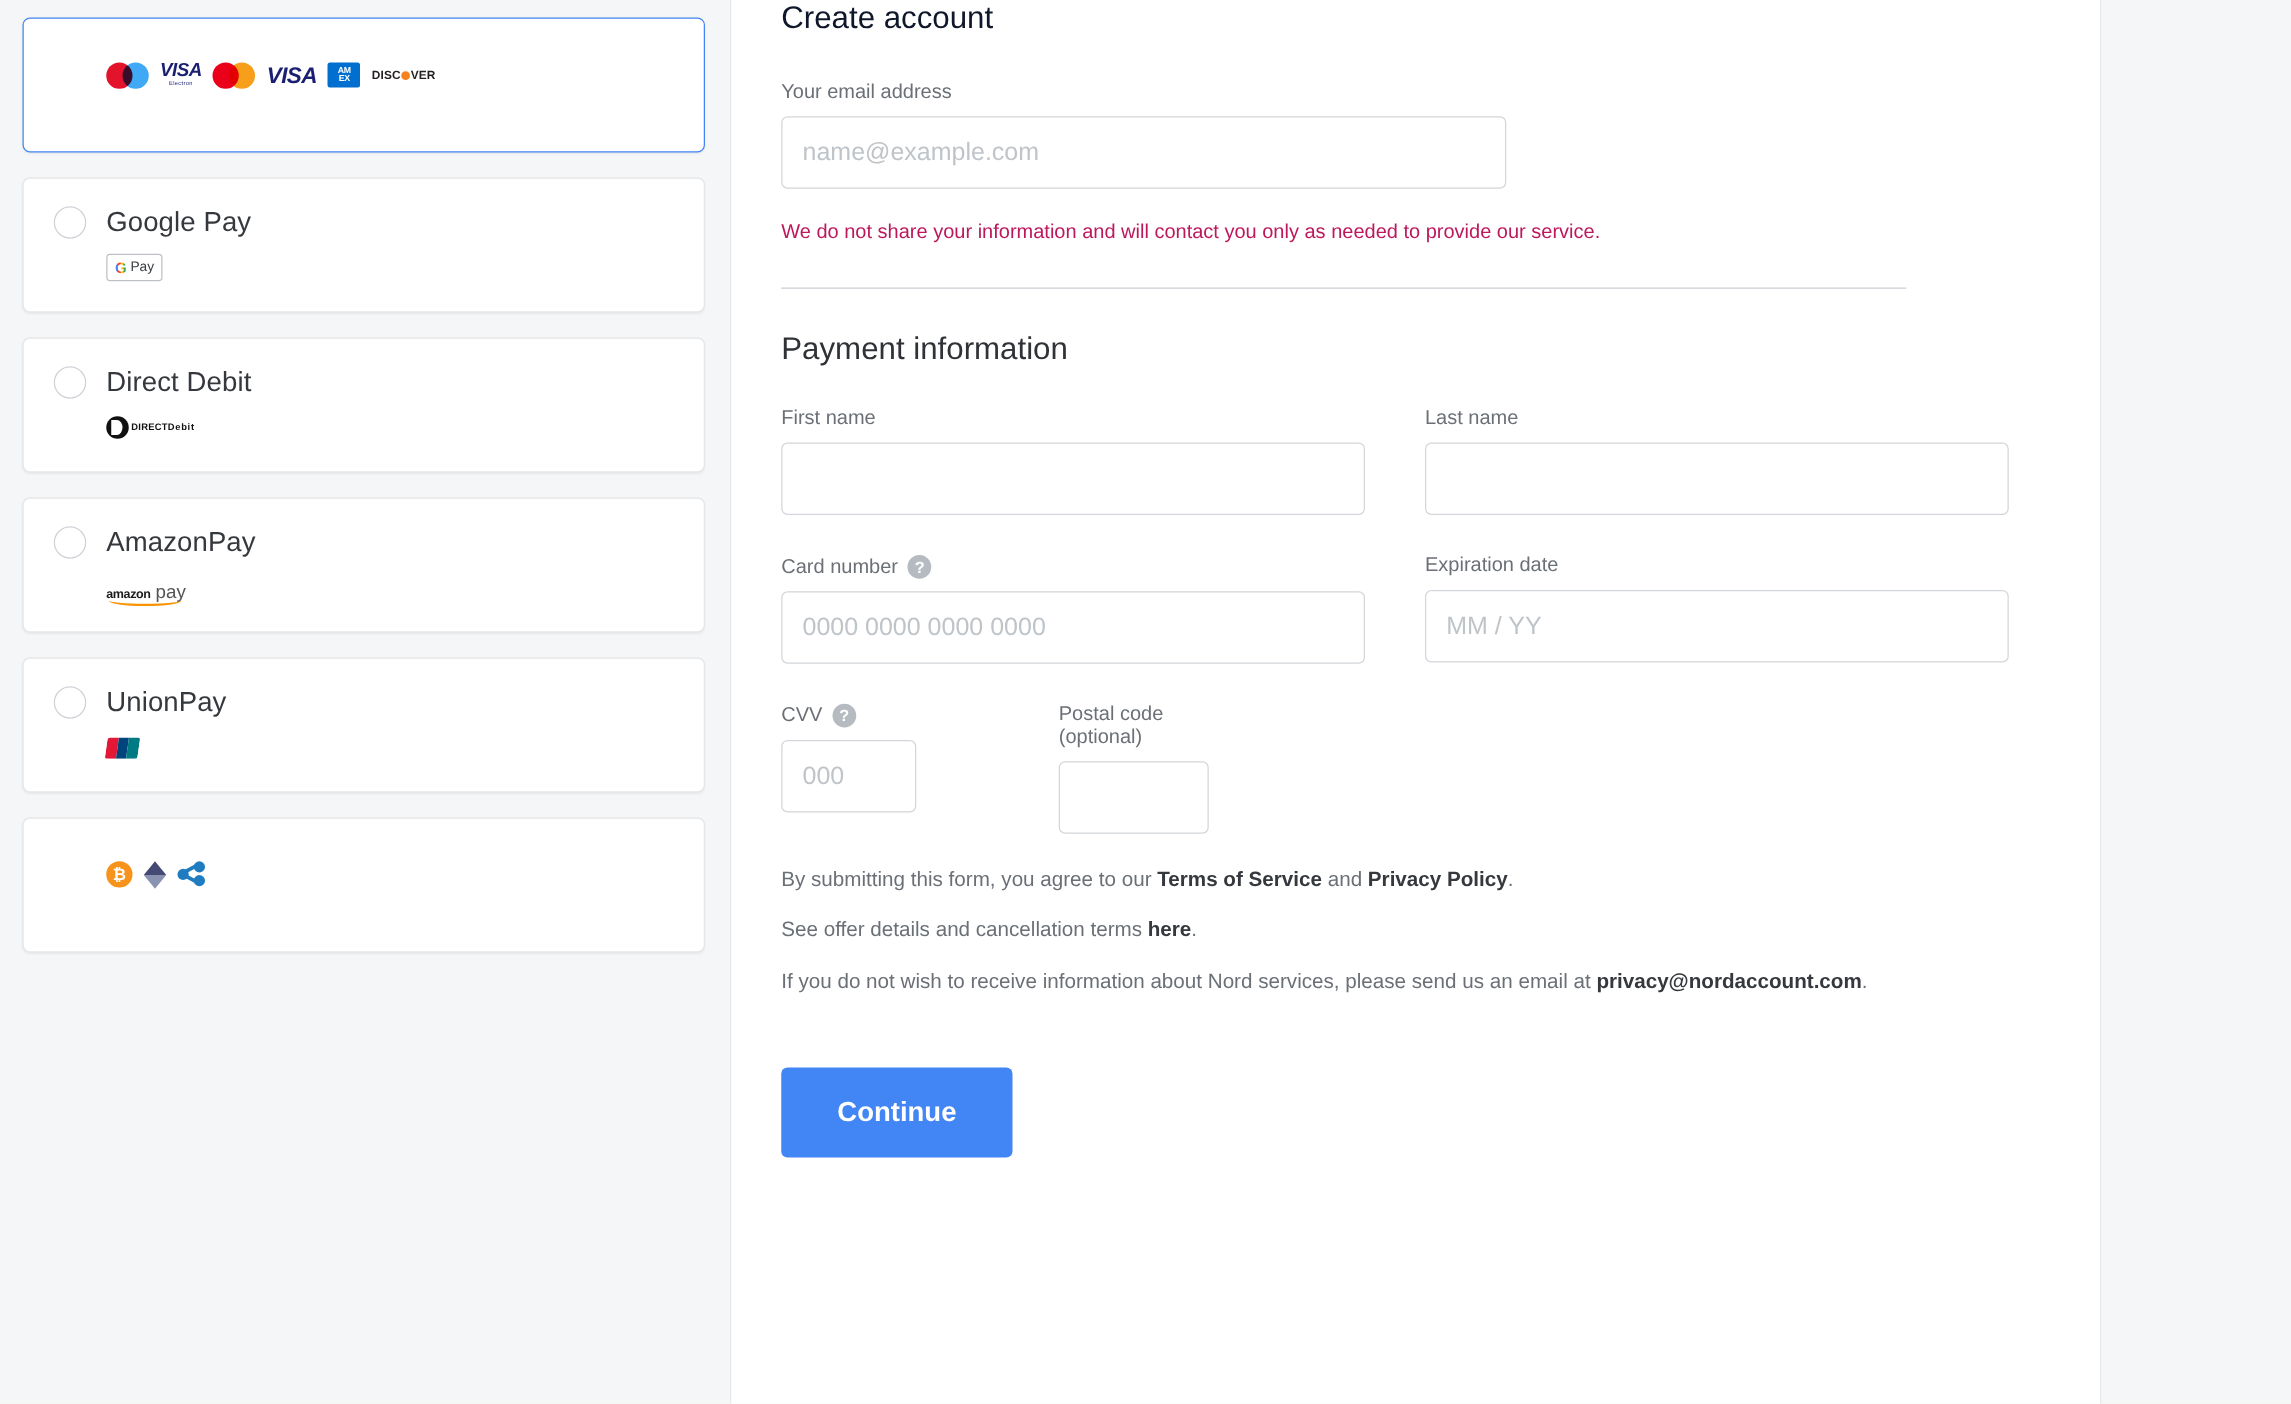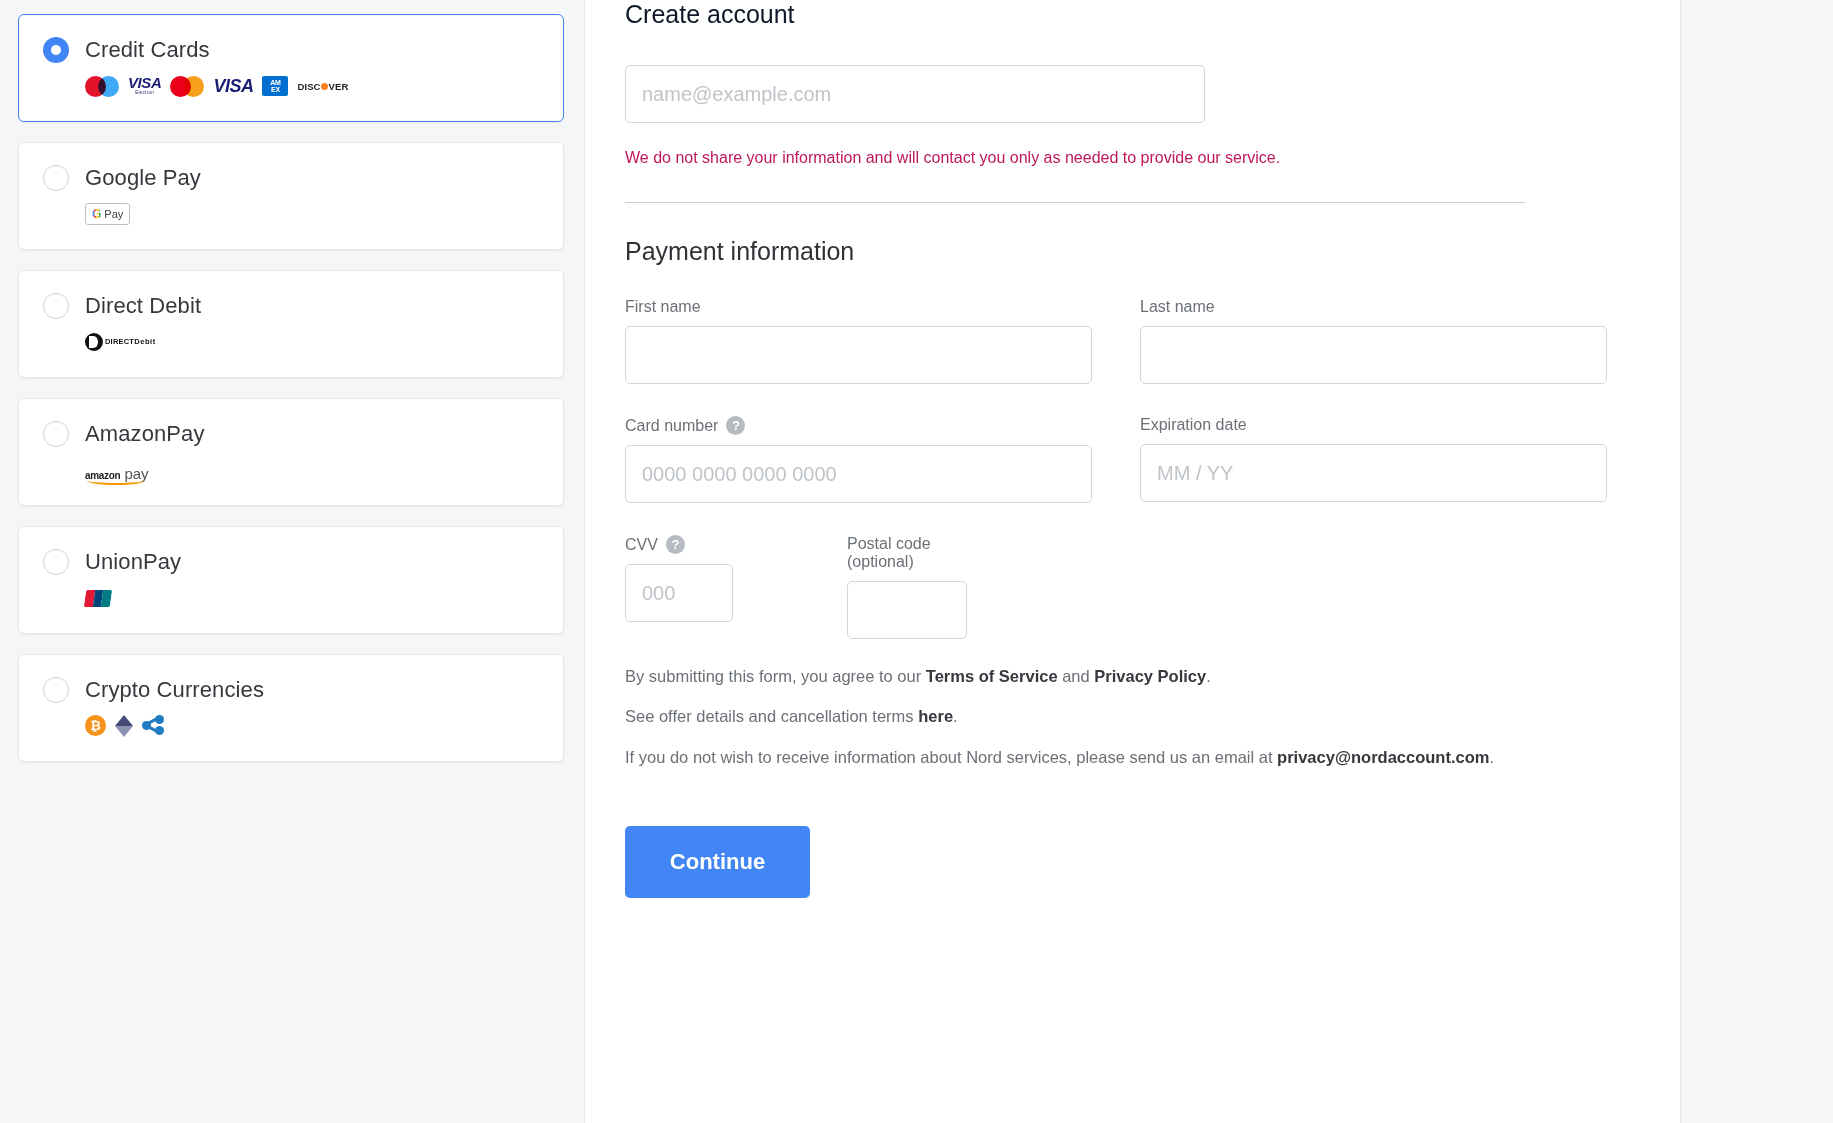--- a/index.html
+++ b/index.html
@@ -275,24 +275,20 @@
   }
 </style>
 </head>
 <body>
 
 <div id="app">
 
   <div class="methods">
 
     <div class="method-card selected">
-      <div class="method-head">
-        <div class="radio on"></div>
-        <div class="method-label">Credit Cards</div>
-      </div>
       <div class="brand-row">
         <span class="logo">
           <span class="mc-circles maestro">
               <i class="l"></i>
               <i class="r"></i>
             </span>
         </span>
         <span class="logo visa-el">
           <b>VISA</b>
           <s>Electron</s>
@@ -366,42 +362,39 @@
           <span class="unionpay">
               <i></i>
               <i></i>
               <i></i>
             </span>
         </span>
       </div>
     </div>
 
     <div class="method-card">
-      <div class="method-head">
-        <div class="radio"></div>
-        <div class="method-label">Crypto Currencies</div>
-      </div>
       <div class="brand-row">
         <span class="btc">₿</span>
         <span class="eth"></span>
         <span class="xrp">
             <i></i>
             <i></i>
             <i></i>
           </span>
       </div>
     </div>
 
   </div>
 
   <div class="panel">
 
     <h1 class="h-title">Create account</h1>
 
     <div class="email-block">
+      <div class="field-label">Your email address</div>
       <input class="inp" type="text" placeholder="name@example.com" style="">
     </div>
 
     <div class="note">We do not share your information and will contact you only as needed to provide our service.</div>
 
     <div class="divider"></div>
 
     <h2 class="sec-title">Payment information</h2>
 
     <div class="grid2">

